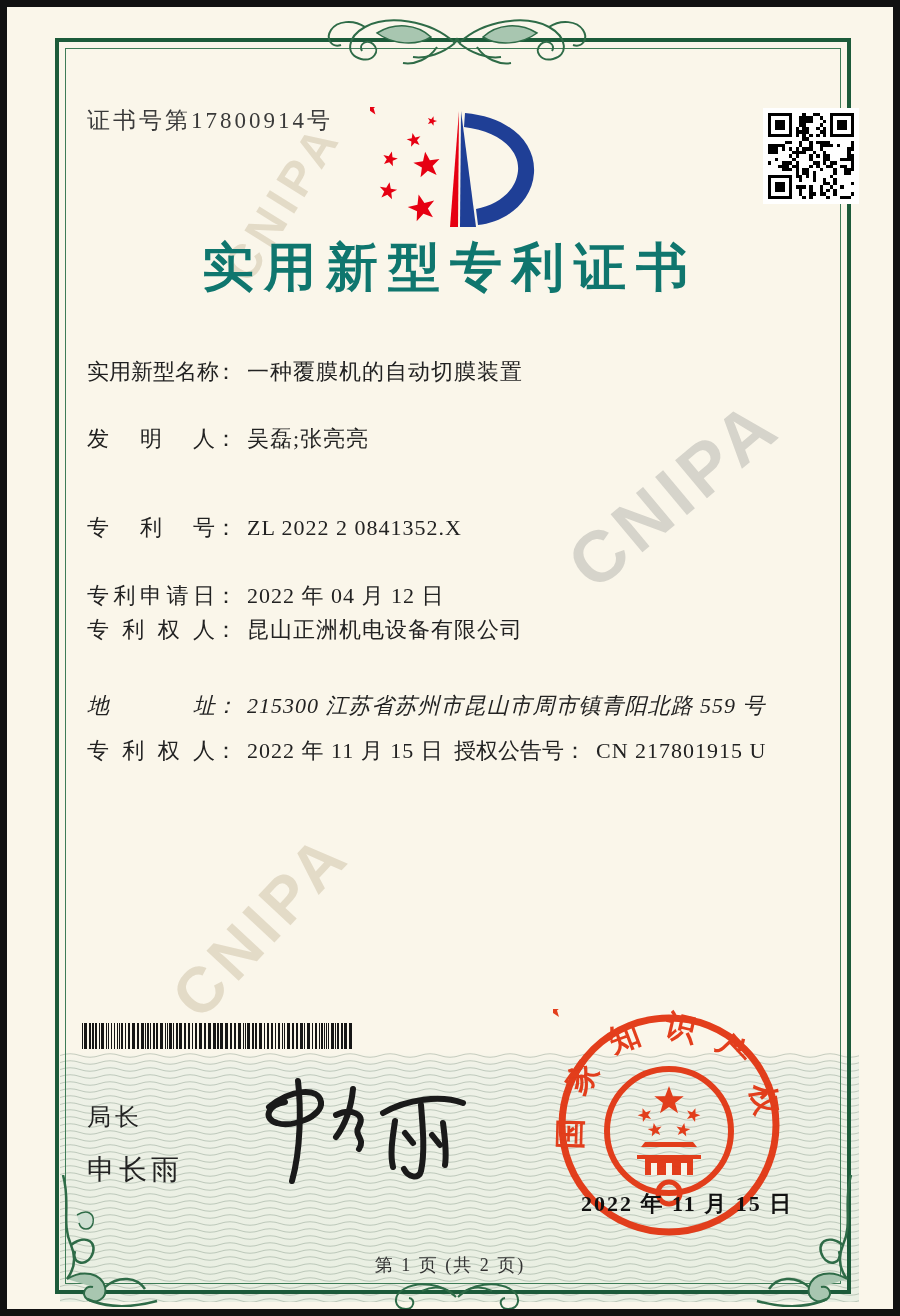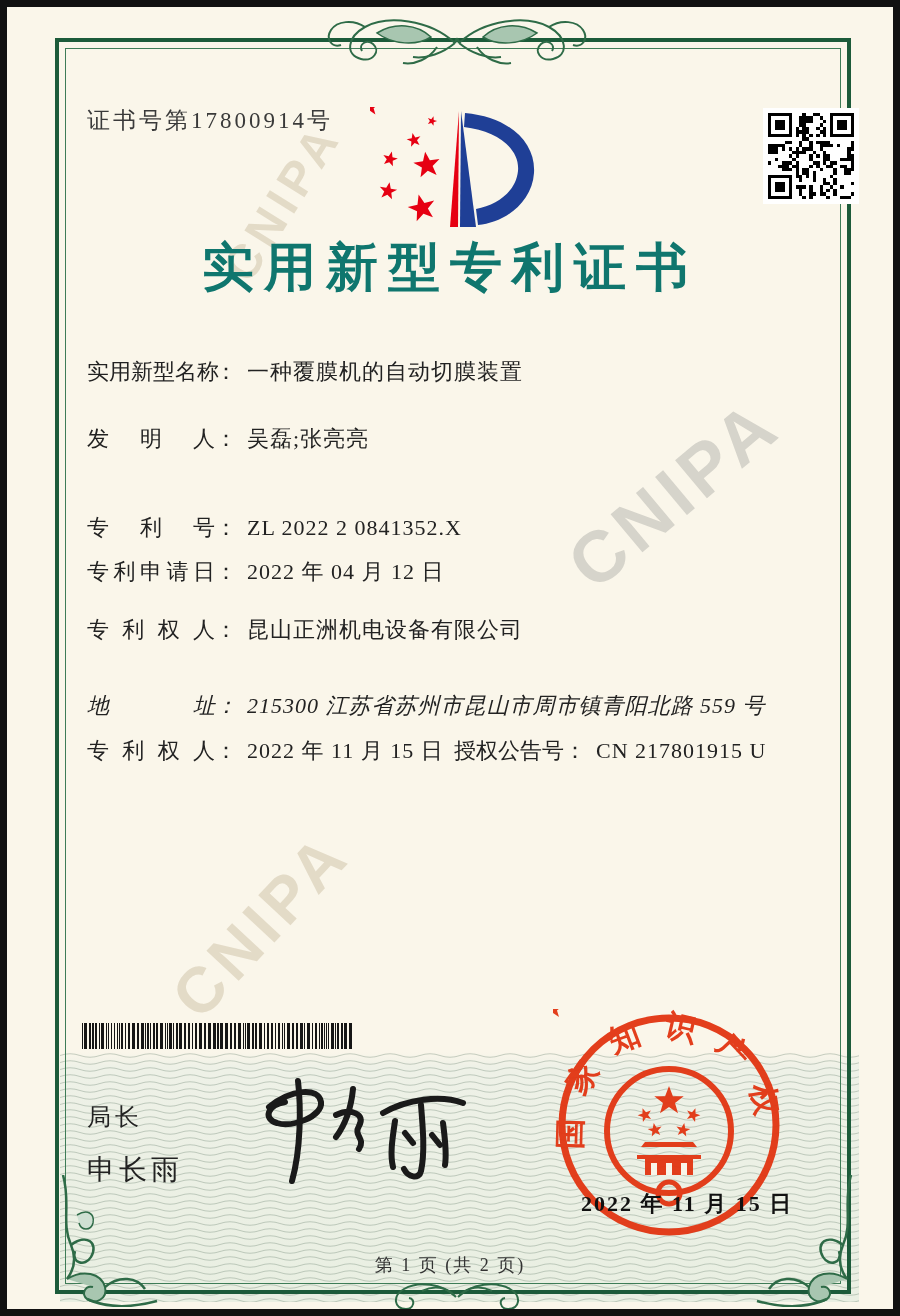--- a/index.html
+++ b/index.html
@@ -424,21 +424,21 @@
 
   <div class="frow" style="top:350px;">
     <span class="flabel">实用新型名称</span><span class="colon">：</span><span class="fvalue">一种覆膜机的自动切膜装置</span>
   </div>
   <div class="frow" style="top:417px;">
     <span class="flabel">发明人</span><span class="colon">：</span><span class="fvalue">吴磊;张亮亮</span>
   </div>
   <div class="frow" style="top:484px;margin-top:22px;">
     <span class="flabel">专利号</span><span class="colon">：</span><span class="fvalue">ZL 2022 2 0841352.X</span>
   </div>
-  <div class="frow" style="top:550px;">
+  <div class="frow" style="top:574px;">
     <span class="flabel">专利申请日</span><span class="colon">：</span><span class="fvalue">2022 年 04 月 12 日</span>
   </div>
   <div class="frow" style="top:608px;">
     <span class="flabel">专利权人</span><span class="colon">：</span><span class="fvalue">昆山正洲机电设备有限公司</span>
   </div>
   <div class="frow" style="top:684px;font-style:italic;">
     <span class="flabel">地址</span><span class="colon">：</span><span class="fvalue">215300 江苏省苏州市昆山市周市镇青阳北路 559 号</span>
   </div>
   <div class="frow" style="top:729px;">
     <span class="flabel">专利权人</span><span class="colon">：</span><span class="fvalue">2022 年 11 月 15 日</span>

